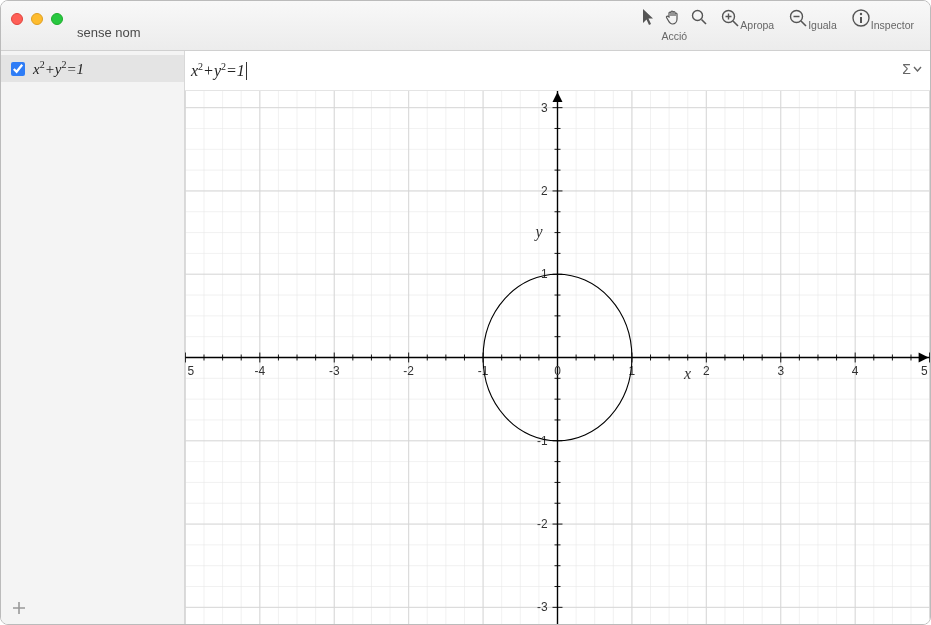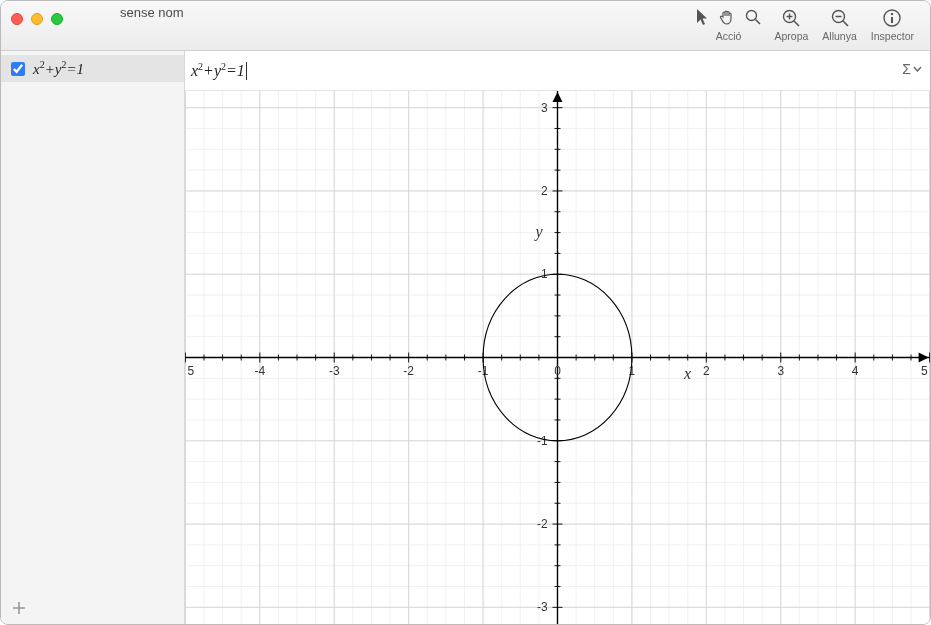--- a/index.html
+++ b/index.html
@@ -28,38 +28,37 @@
       gap: 8px;
       align-items: center;
       padding-top: 12px;
       margin-right: 14px;
     }
     .dot { width: 12px; height: 12px; border-radius: 50%; }
     .dot.red { background: #ff5f57; border: 0.5px solid #e0443e; }
     .dot.yellow { background: #febc2e; border: 0.5px solid #dfa023; }
     .dot.green { background: #28c840; border: 0.5px solid #1dad2c; }
     .title {
-      padding-top: 4px;
+      padding-top: 24px;
       font-size: 13px;
       color: #4a4a4a;
       font-weight: 400;
       flex: 0 0 auto;
-      margin-left: 43px;
     }
     .toolbar {
       margin-left: auto;
       display: flex;
       align-items: flex-start;
       gap: 2px;
       padding-top: 4px;
     }
     .tool {
       display: flex;
-      flex-direction: column;
-      align-items: center;
+      flex-direction: row;
+      align-items: flex-end;
       justify-content: flex-start;
       padding: 0 6px;
       min-width: 44px;
       cursor: default;
     }
     .tool .icon-wrap {
       height: 26px;
       display: flex;
       align-items: center;
       justify-content: center;
@@ -225,21 +224,21 @@
     </div>
 
     <div class="tool">
       <div class="icon-wrap">
         <svg width="20" height="20" viewBox="0 0 20 20">
             <circle cx="8.5" cy="8.5" r="6" fill="none" stroke="#555" stroke-width="1.4"></circle>
             <line x1="13" y1="13" x2="18" y2="18" stroke="#555" stroke-width="1.6"></line>
             <line x1="5.5" y1="8.5" x2="11.5" y2="8.5" stroke="#555" stroke-width="1.4"></line>
           </svg>
       </div>
-      <div class="label">Allunya</div>
+      <div class="label">Iguala</div>
     </div>
 
 
 
     <div class="tool">
       <div class="icon-wrap">
         <svg width="20" height="20" viewBox="0 0 20 20">
             <circle cx="10" cy="10" r="8" fill="none" stroke="#555" stroke-width="1.4"></circle>
             <circle cx="10" cy="6" r="1.2" fill="#555"></circle>
             <rect x="9" y="9" width="2" height="6" fill="#555"></rect>

